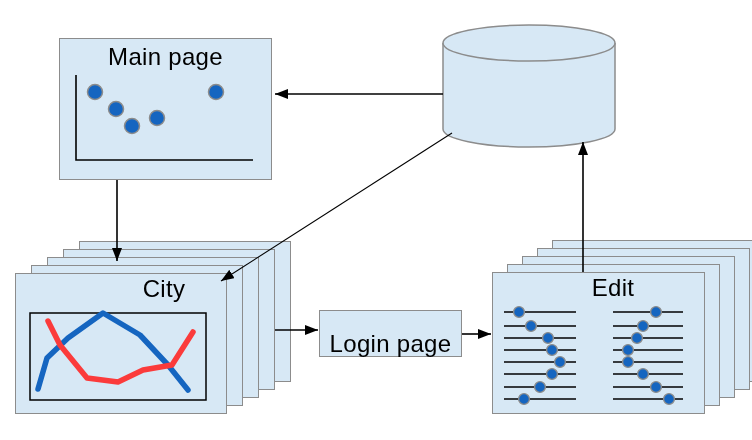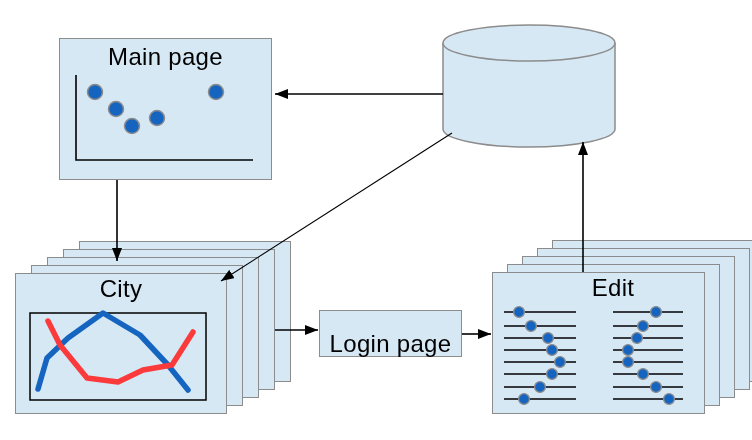--- a/index.html
+++ b/index.html
@@ -9,21 +9,21 @@
   }
   .page, .box {
     position:absolute; background:#d7e8f5; border:1.5px solid #8c8c8c;
     box-sizing:border-box;
   }
   .node-title {
     position:absolute; color:#000000; font-size:24px; line-height:26px;
     text-align:center; white-space:nowrap; letter-spacing:0.3px;
   }
   #main-title   { left:59px;  top:44px;  width:213px; }
-  #city-title   { left:15px;  top:276px; width:212px; }
+  #city-title   { left:15px;  top:276px; width:212px;padding-left:43px; }
   #edit-title   { left:484px; top:275px; width:258px; }
   #login-title  { left:319px; top:320px; width:143px; line-height:47px; }
   #meteo-label  { left:443px; top:66px;  width:172px; }
   #gfx { position:absolute; left:0; top:0; pointer-events:none; }
 </style>
 </head>
 <body>
 
 <div class="canvas">
 

